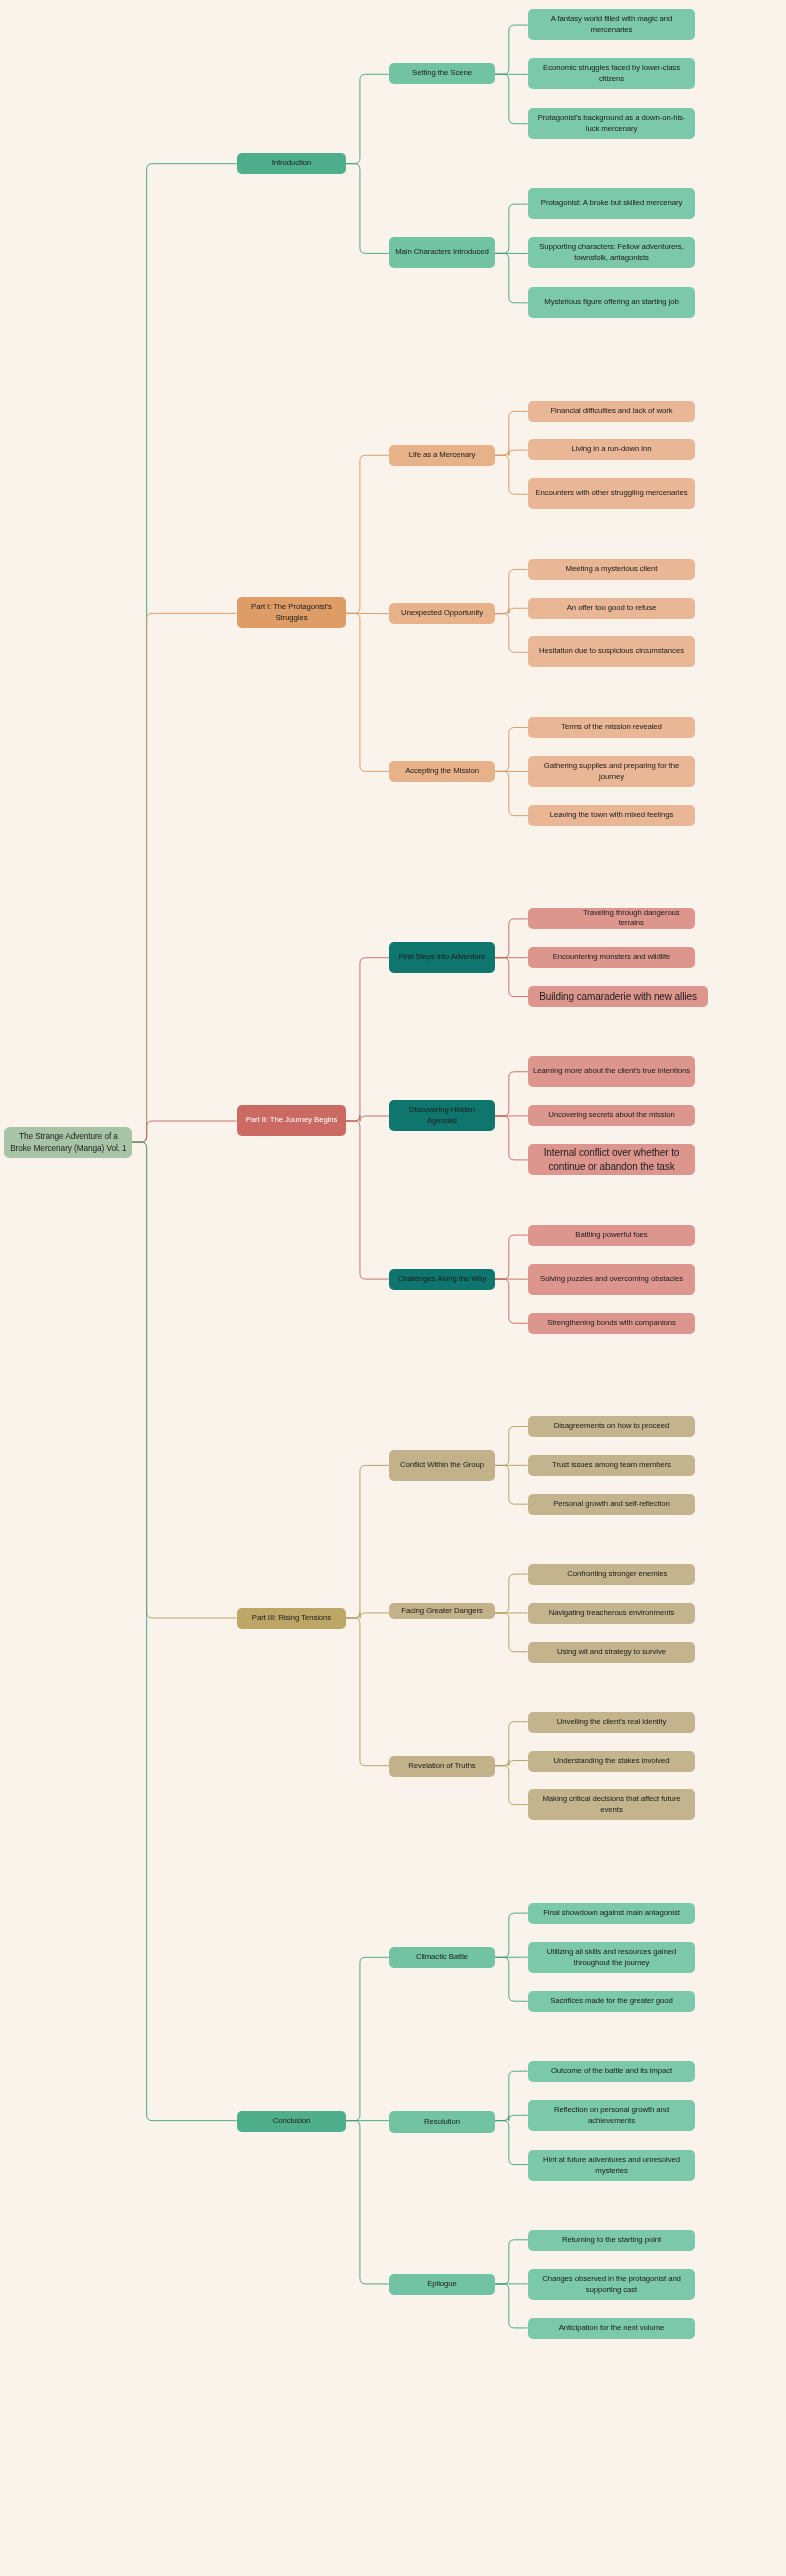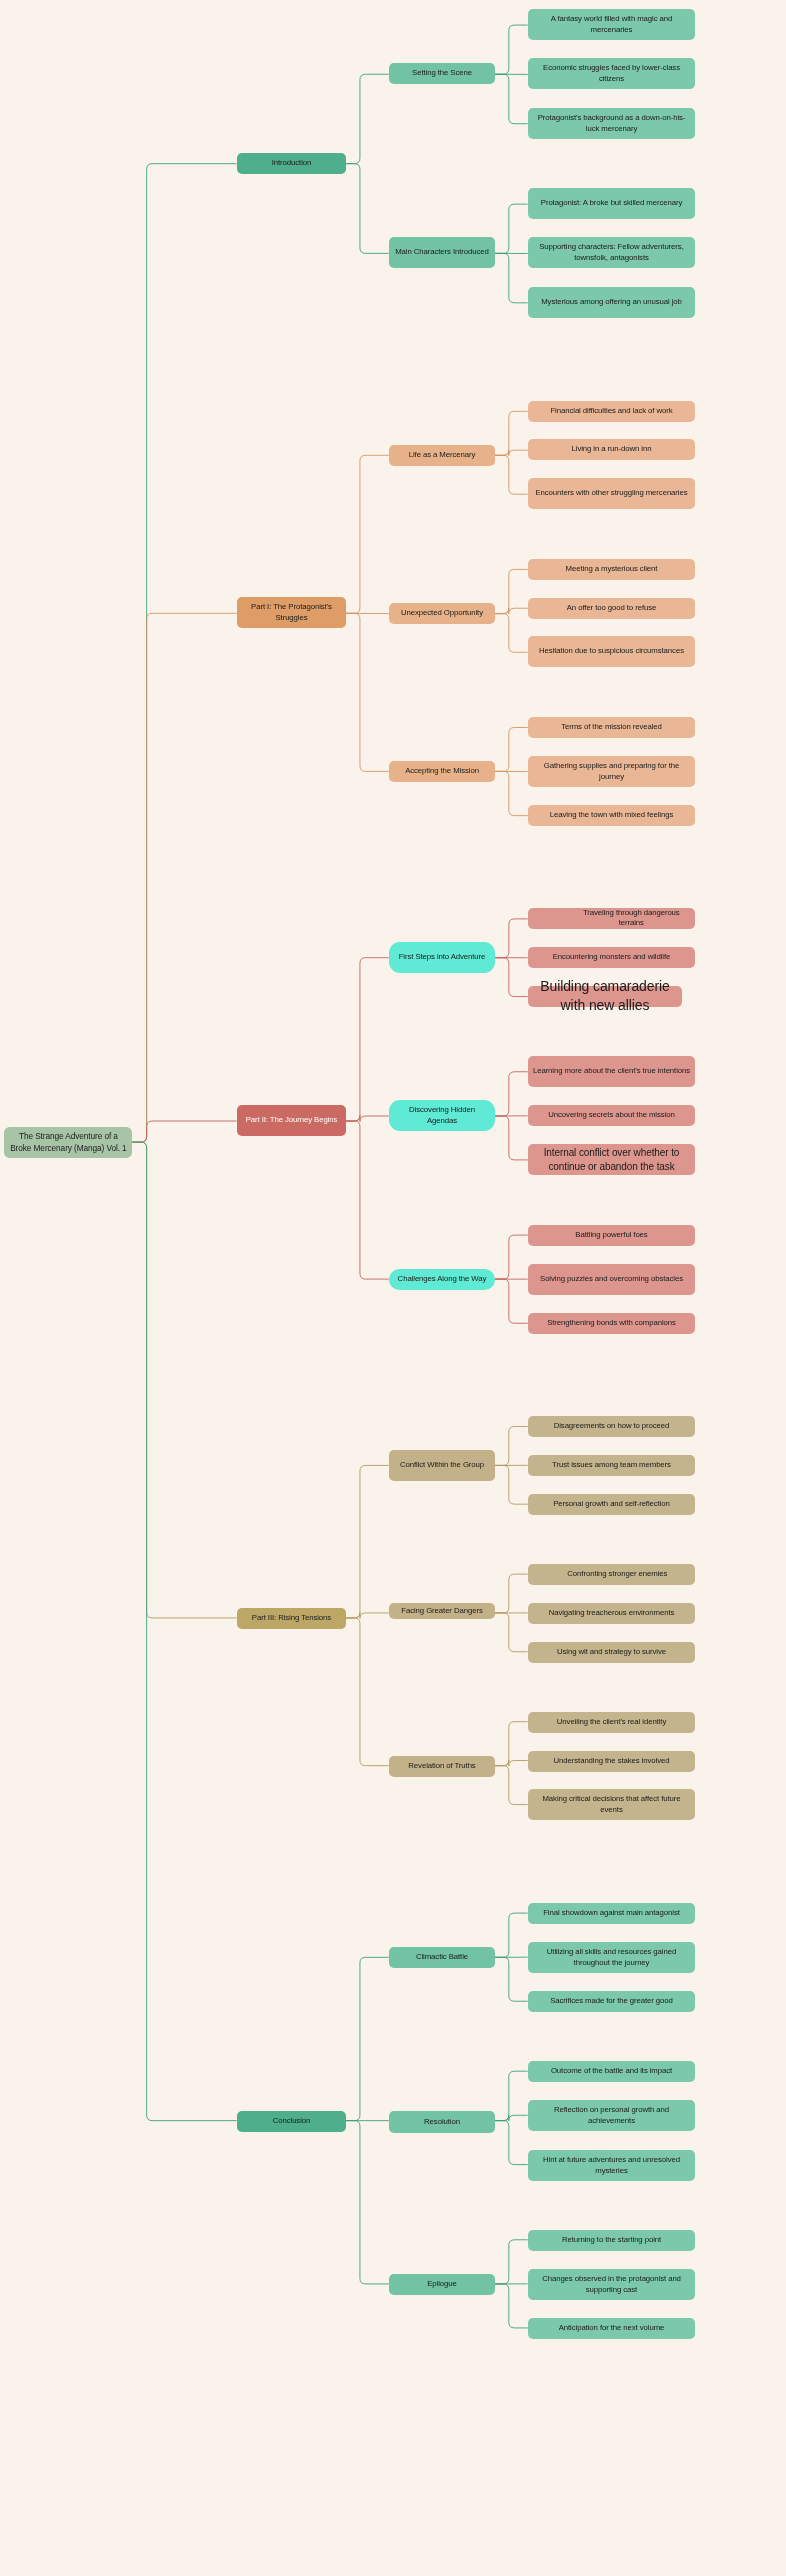--- a/index.html
+++ b/index.html
@@ -36,21 +36,21 @@
   
   .g1 { background:#4FAE8B; }
   .g2 { background:#72C3A3; }
   .g3 { background:#7CC8AA; }
   
   .o1 { background:#DE9C67; }
   .o2 { background:#E7B289; }
   .o3 { background:#E9B795; }
   
   .r1 { background:#CA6A62; color:#FFFFFF; }
-  .r2 { background:#5eead4;border-radius:11px; }
+  .r2 { background:#0f766e; }
   .r3 { background:#DD968E; }
   
   .y1 { background:#BDA767; }
   .y2 { background:#C3B289; }
   .y3 { background:#C4B48D; }
   
   .c1 { background:#4FAE8B; }
   .c2 { background:#72C3A3; }
   .c3 { background:#7CC8AA;justify-content:center; }
 </style>
@@ -134,21 +134,21 @@
       <div class="node g2" style="left: 389px; top: 63px; width: 106px; height: 20.5px; font-size: 7.8px;">
         <span>Setting the Scene</span>
       </div>
       <div class="node g3" style="left: 528px; top: 188px; width: 167px; height: 31px; font-size: 7.8px;">
         <span>Protagonist: A broke but skilled mercenary</span>
       </div>
       <div class="node g3" style="left: 528px; top: 237px; width: 167px; height: 31px; font-size: 7.8px;">
         <span>Supporting characters: Fellow adventurers, townsfolk, antagonists</span>
       </div>
       <div class="node g3" style="left: 528px; top: 287px; width: 167px; height: 31px; font-size: 7.8px;">
-        <span>Mysterious among offering an unusual job</span>
+        <span>Mysterious figure offering an starting job</span>
       </div>
       <div class="node g2" style="left: 389px; top: 237px; width: 106px; height: 31px; font-size: 7.8px;">
         <span>Main Characters Introduced</span>
       </div>
       <div class="node g1" style="left: 237px; top: 153px; width: 109px; height: 20.5px; font-size: 7.8px;">
         <span>Introduction</span>
       </div>
       <div class="node o3" style="left: 528px; top: 401px; width: 167px; height: 20.5px; font-size: 7.8px;">
         <span>Financial difficulties and lack of work</span>
       </div>
@@ -187,21 +187,21 @@
       </div>
       <div class="node o1" style="left: 237px; top: 597px; width: 109px; height: 31px; font-size: 7.8px;">
         <span>Part I: The Protagonist's Struggles</span>
       </div>
       <div class="node r3" style="left: 528px; top: 908px; width: 167px; height: 20.5px; font-size: 7.8px; padding-left: 44px;">
         <span>Traveling through dangerous terrains</span>
       </div>
       <div class="node r3" style="left: 528px; top: 947px; width: 167px; height: 20.5px; font-size: 7.8px;">
         <span>Encountering monsters and wildlife</span>
       </div>
-      <div class="node r3" style="left: 528px; top: 986px; width: 154px; height: 20.5px; font-size: 14px;">
+      <div class="node r3" style="left: 528px; top: 986px; width: 180px; height: 20.5px; font-size: 10px;">
         <span>Building camaraderie with new allies</span>
       </div>
       <div class="node r2" style="left: 389px; top: 942px; width: 106px; height: 31px; font-size: 7.8px;">
         <span>First Steps into Adventure</span>
       </div>
       <div class="node r3" style="left: 528px; top: 1056px; width: 167px; height: 31px; font-size: 7.8px;">
         <span>Learning more about the client’s true intentions</span>
       </div>
       <div class="node r3" style="left: 528px; top: 1105px; width: 167px; height: 20.5px; font-size: 7.8px;">
         <span>Uncovering secrets about the mission</span>

